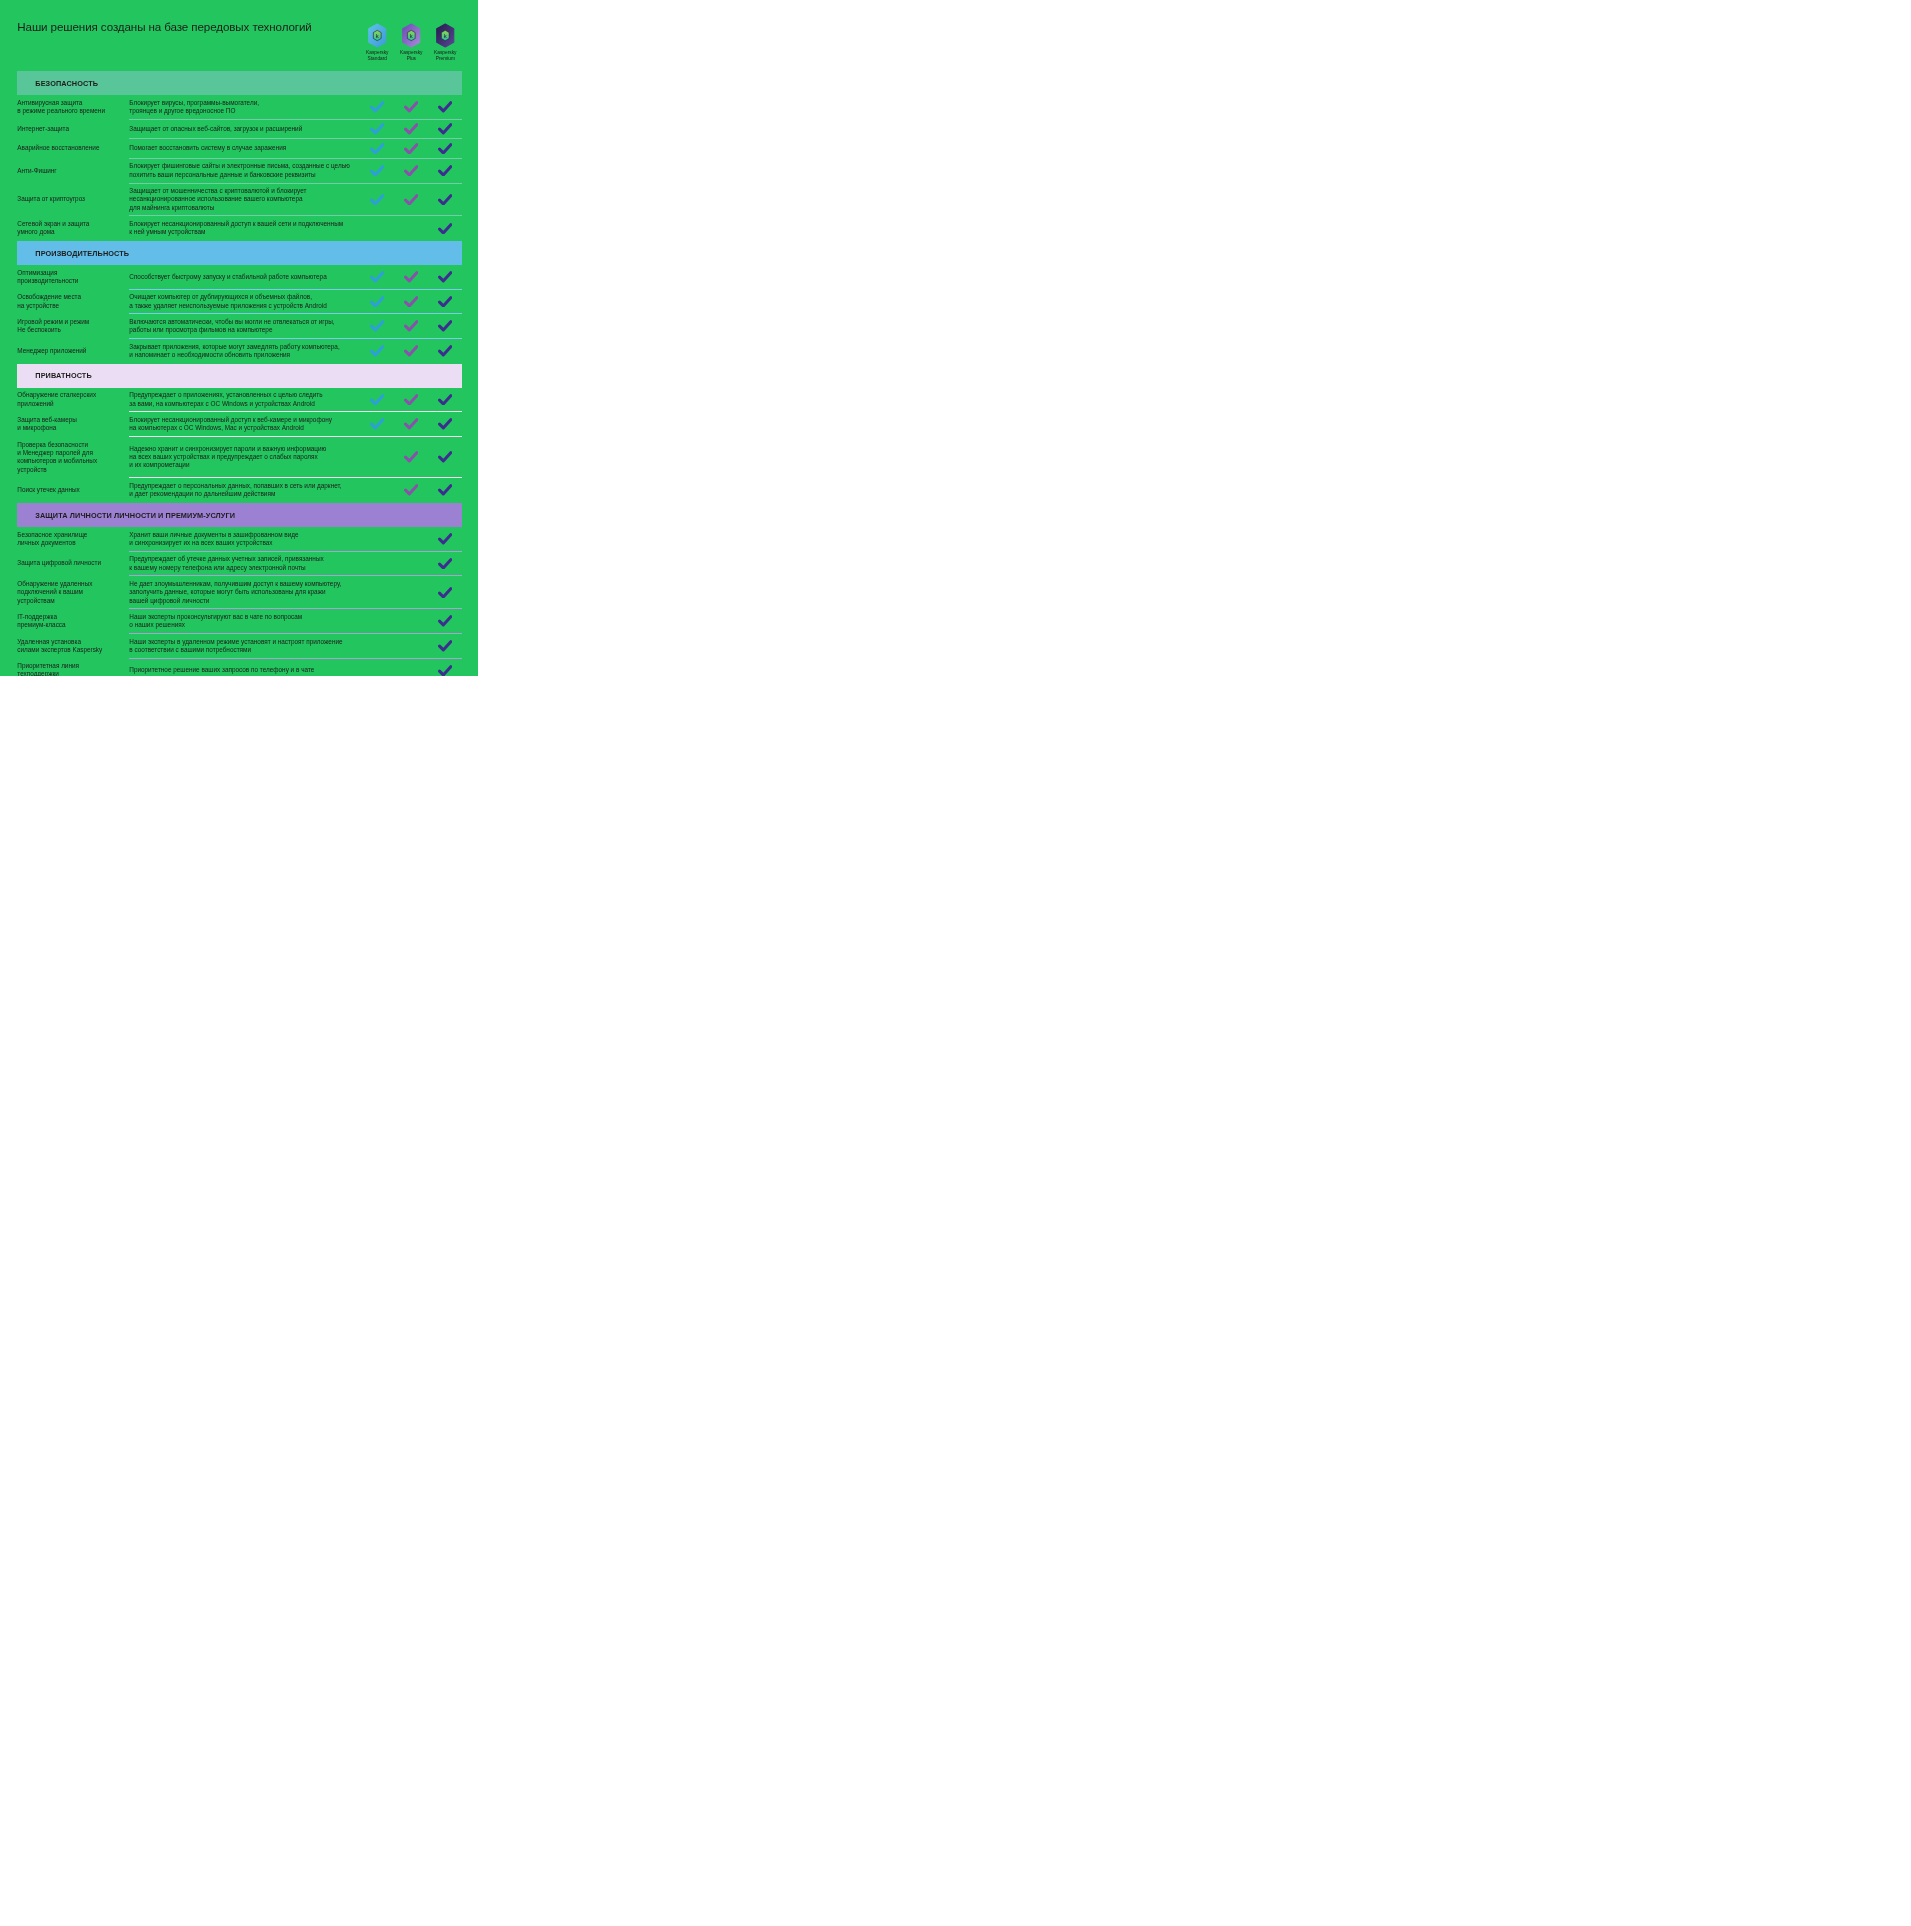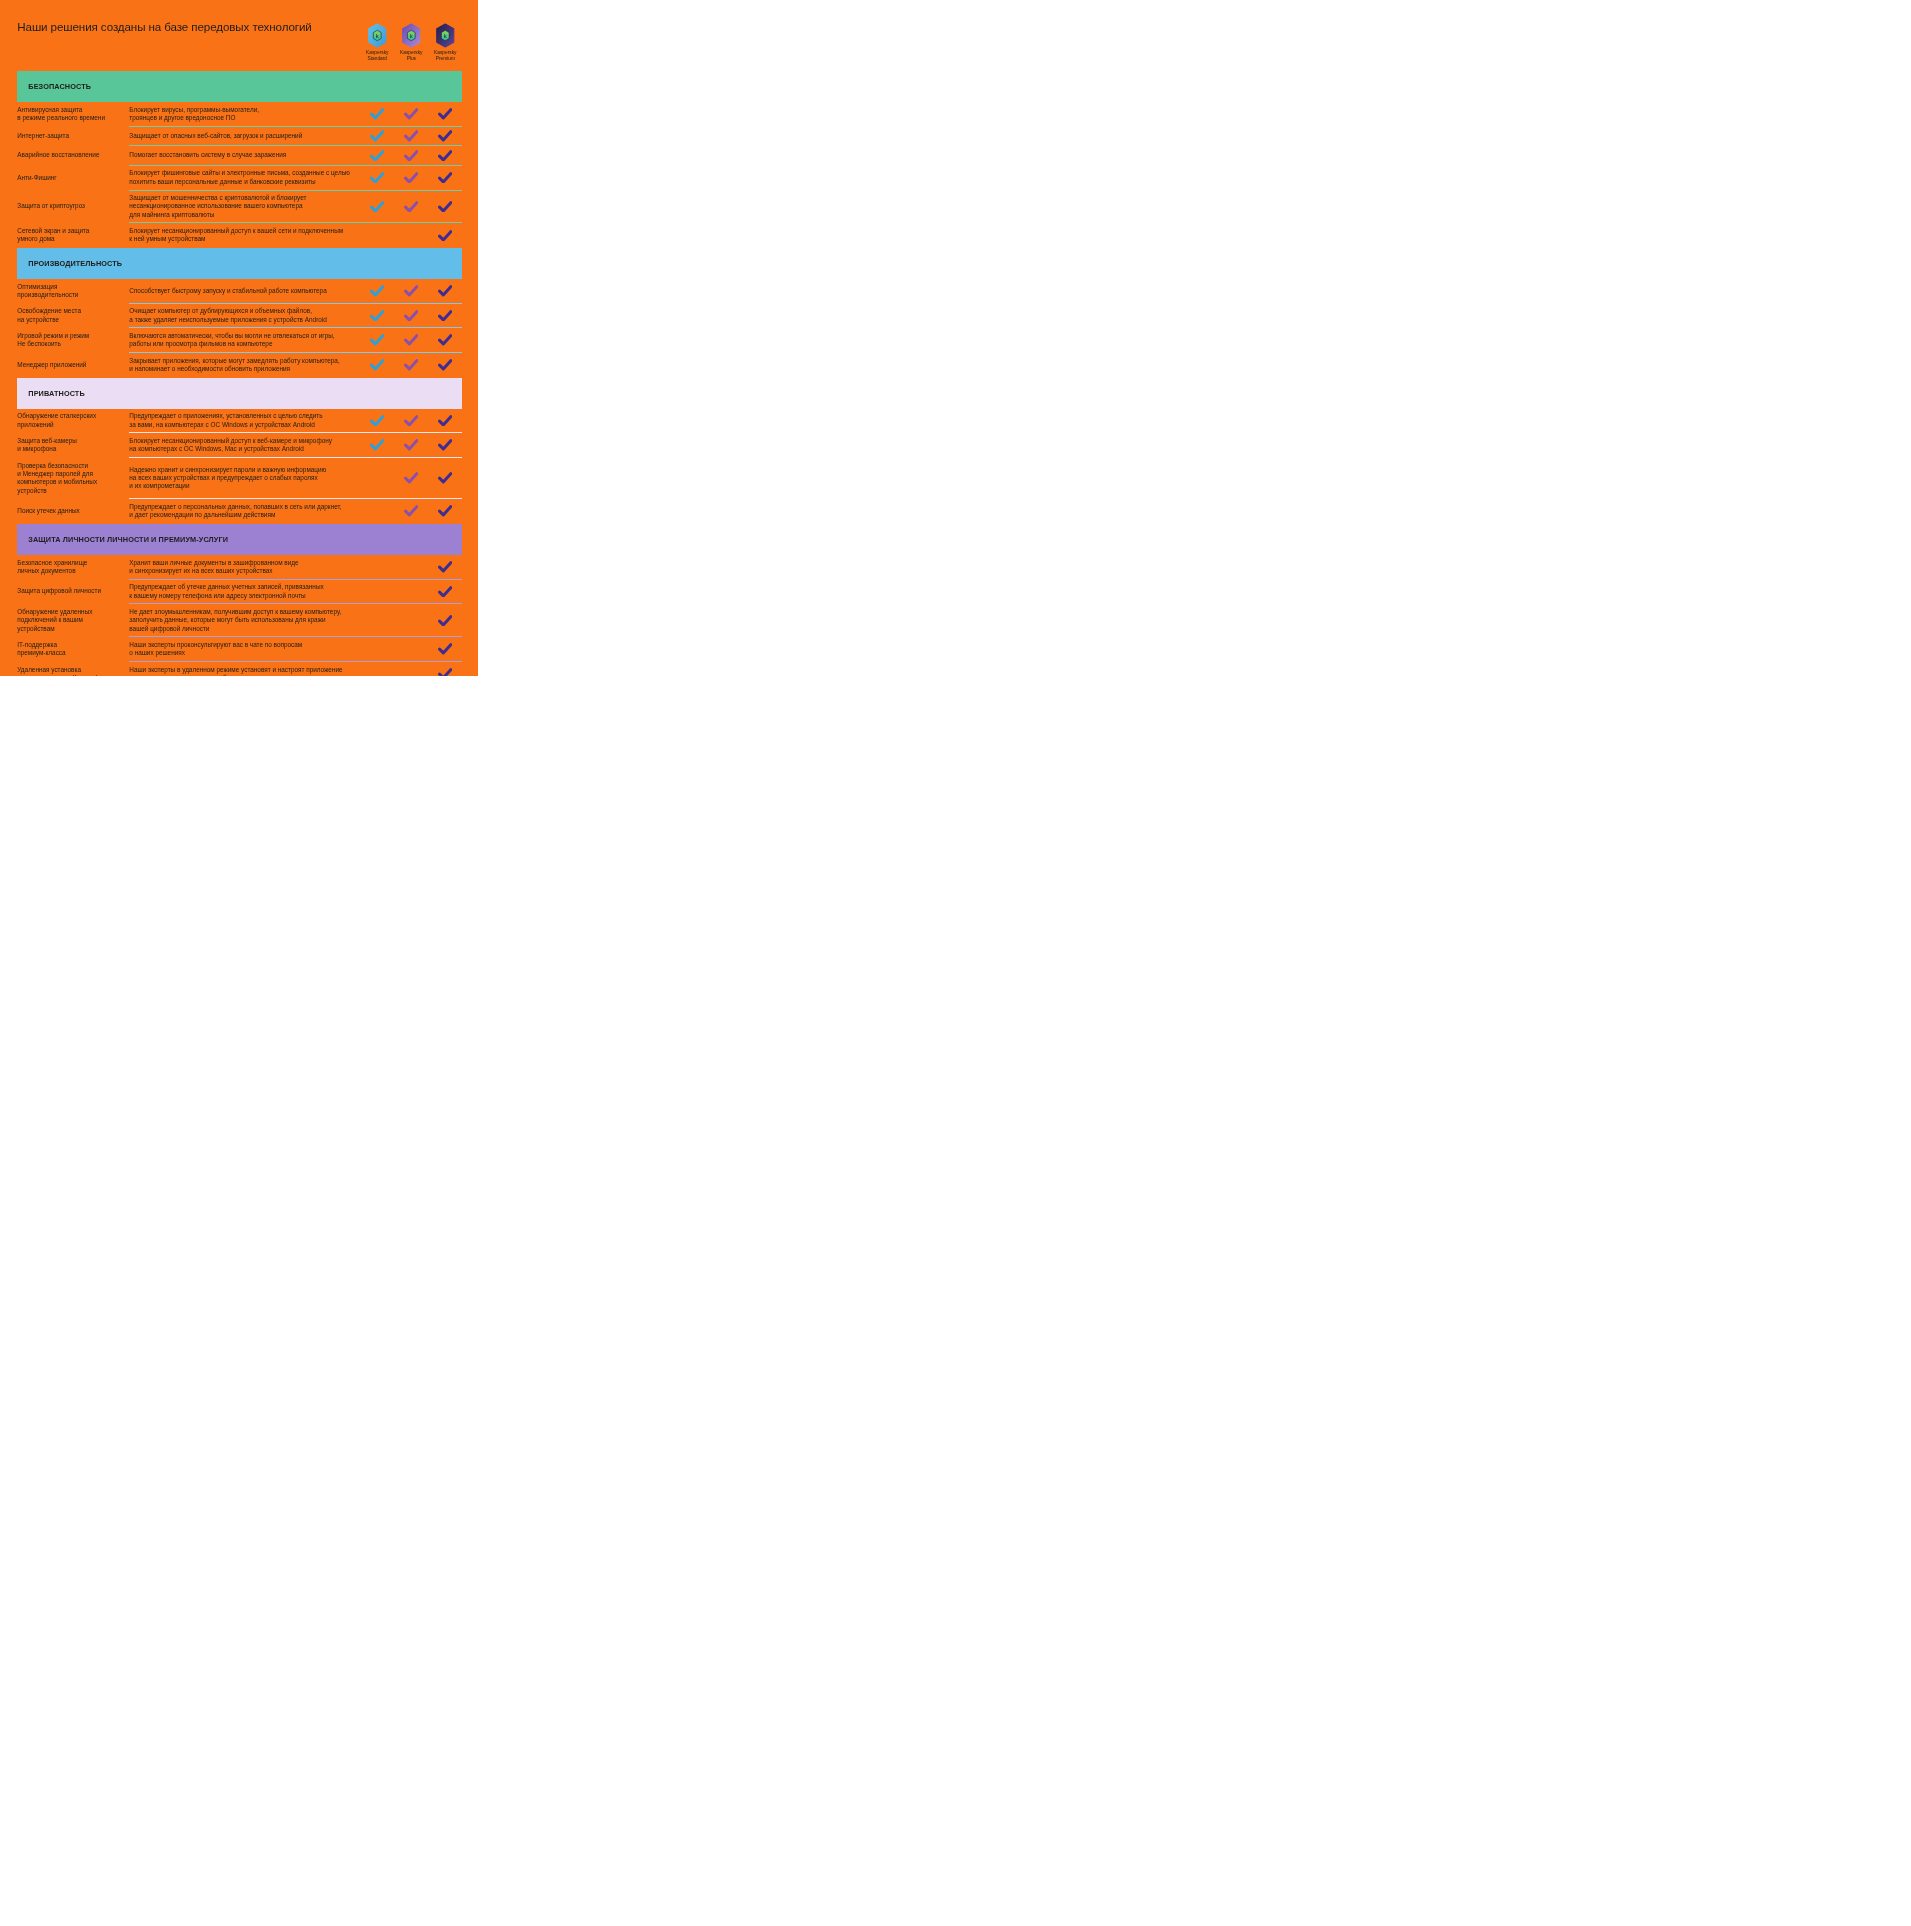--- a/index.html
+++ b/index.html
@@ -1,19 +1,19 @@
 <!DOCTYPE html>
 <html style="font-size:6.2px"><head>
 <meta charset="utf-8">
 <style>
   html,body{margin:0;padding:0;background:#ffffff;}
   .page{
     position:relative;
     width:478px;height:676px;
-    background:#f97316;
+    background:#22c55e;
     font-family:"Liberation Sans",sans-serif;
     color:#1D1D1B;
     overflow:hidden;
   }
   .content{position:absolute;left:17.3px;top:0;width:445px;}
   
   .header{position:relative;height:71px;}
   .page-title{
     position:absolute;left:0;top:20px;
     font-size:11.6px;font-weight:500;letter-spacing:-0.1px;white-space:nowrap;
@@ -21,23 +21,23 @@
   .products{
     position:absolute;right:0;top:23px;
     display:grid;grid-template-columns:34px 34px 34px;
   }
   .product-col{display:flex;flex-direction:column;align-items:center;}
   .shield{width:18.5px;height:25px;display:block;}
   .product-label{margin-top:2.3px;font-size:4.8px;line-height:1.22;text-align:center;font-weight:500;}
   
   .grid{display:grid;grid-template-columns:112px 231px 34px 34px 34px;}
   .band{
-    height:31px;background:var(--band,#ccc);
+    height:24px;background:var(--band,#ccc);
     display:flex;align-items:center;
-    padding-left:11px;box-sizing:border-box;
+    padding-left:18px;box-sizing:border-box;
     font-size:7.3px;font-weight:700;letter-spacing:0.1px;
   }
   .row .cell{
     display:flex;align-items:center;
     padding:3.5px 0;box-sizing:border-box;
     border-bottom:0.8px solid var(--line,#ddd);
     min-height:15.4px;
   }
   .cell.name{
     padding-right:10px;border-bottom-color:transparent;

